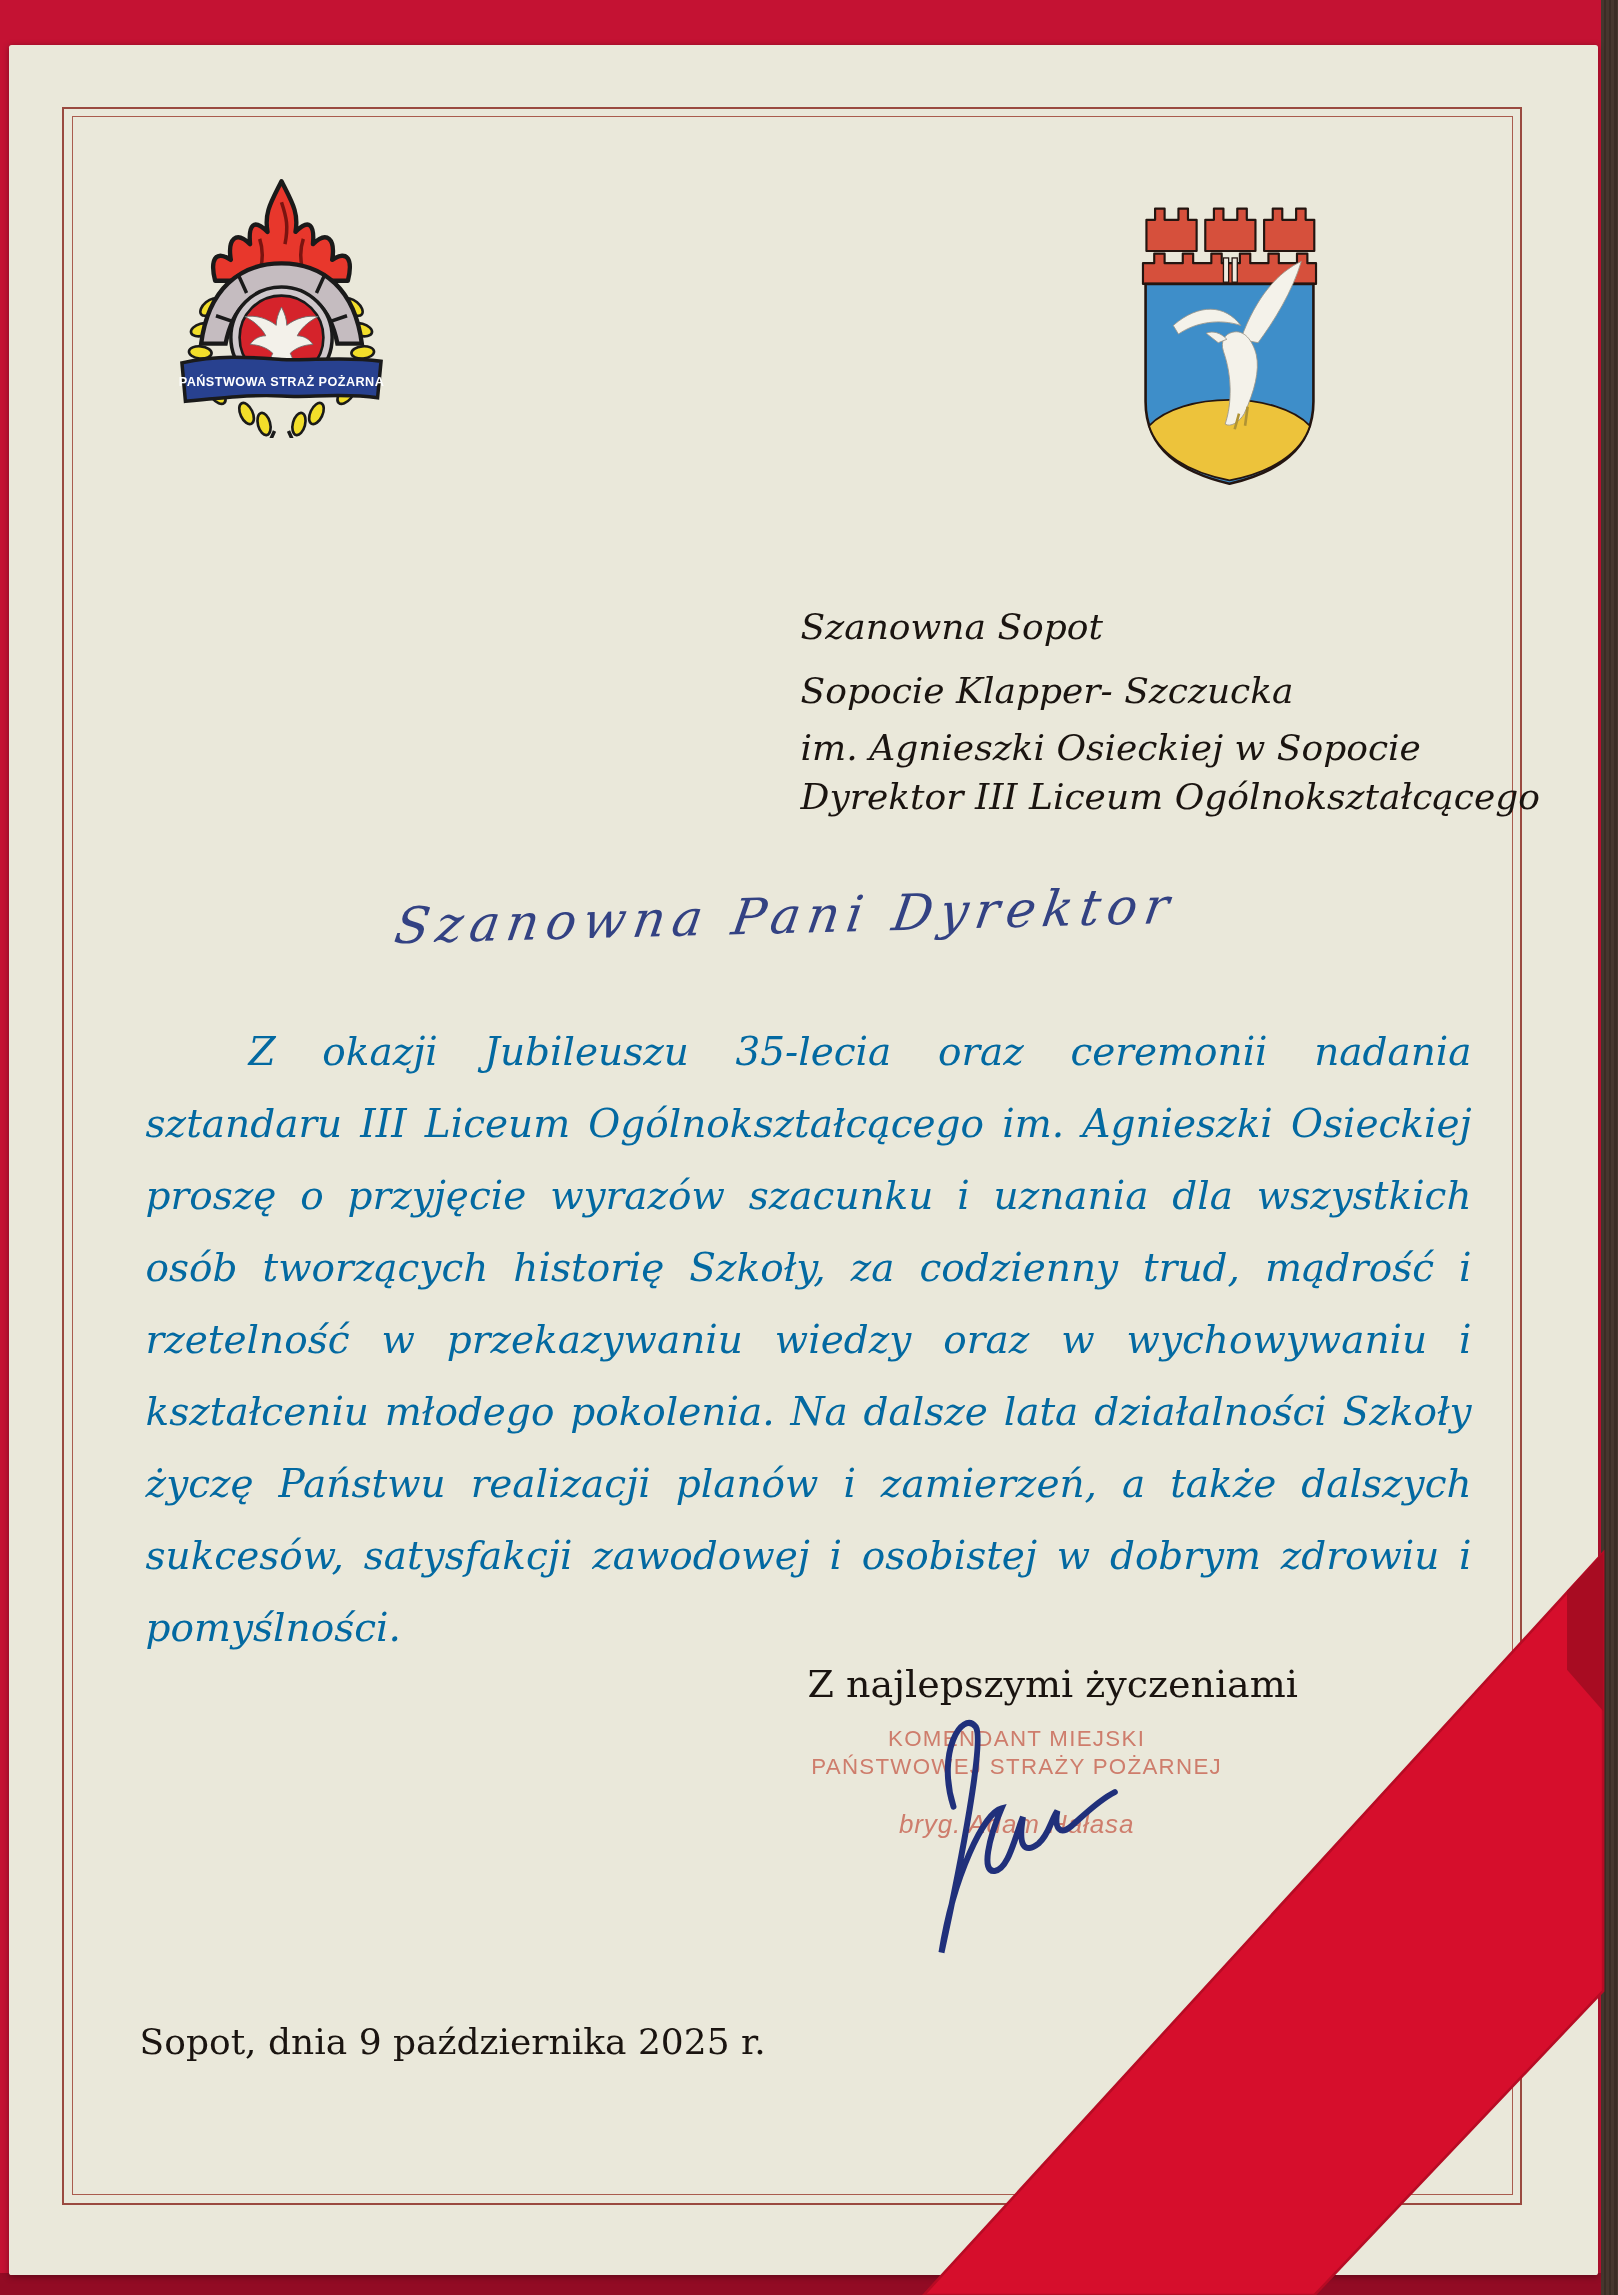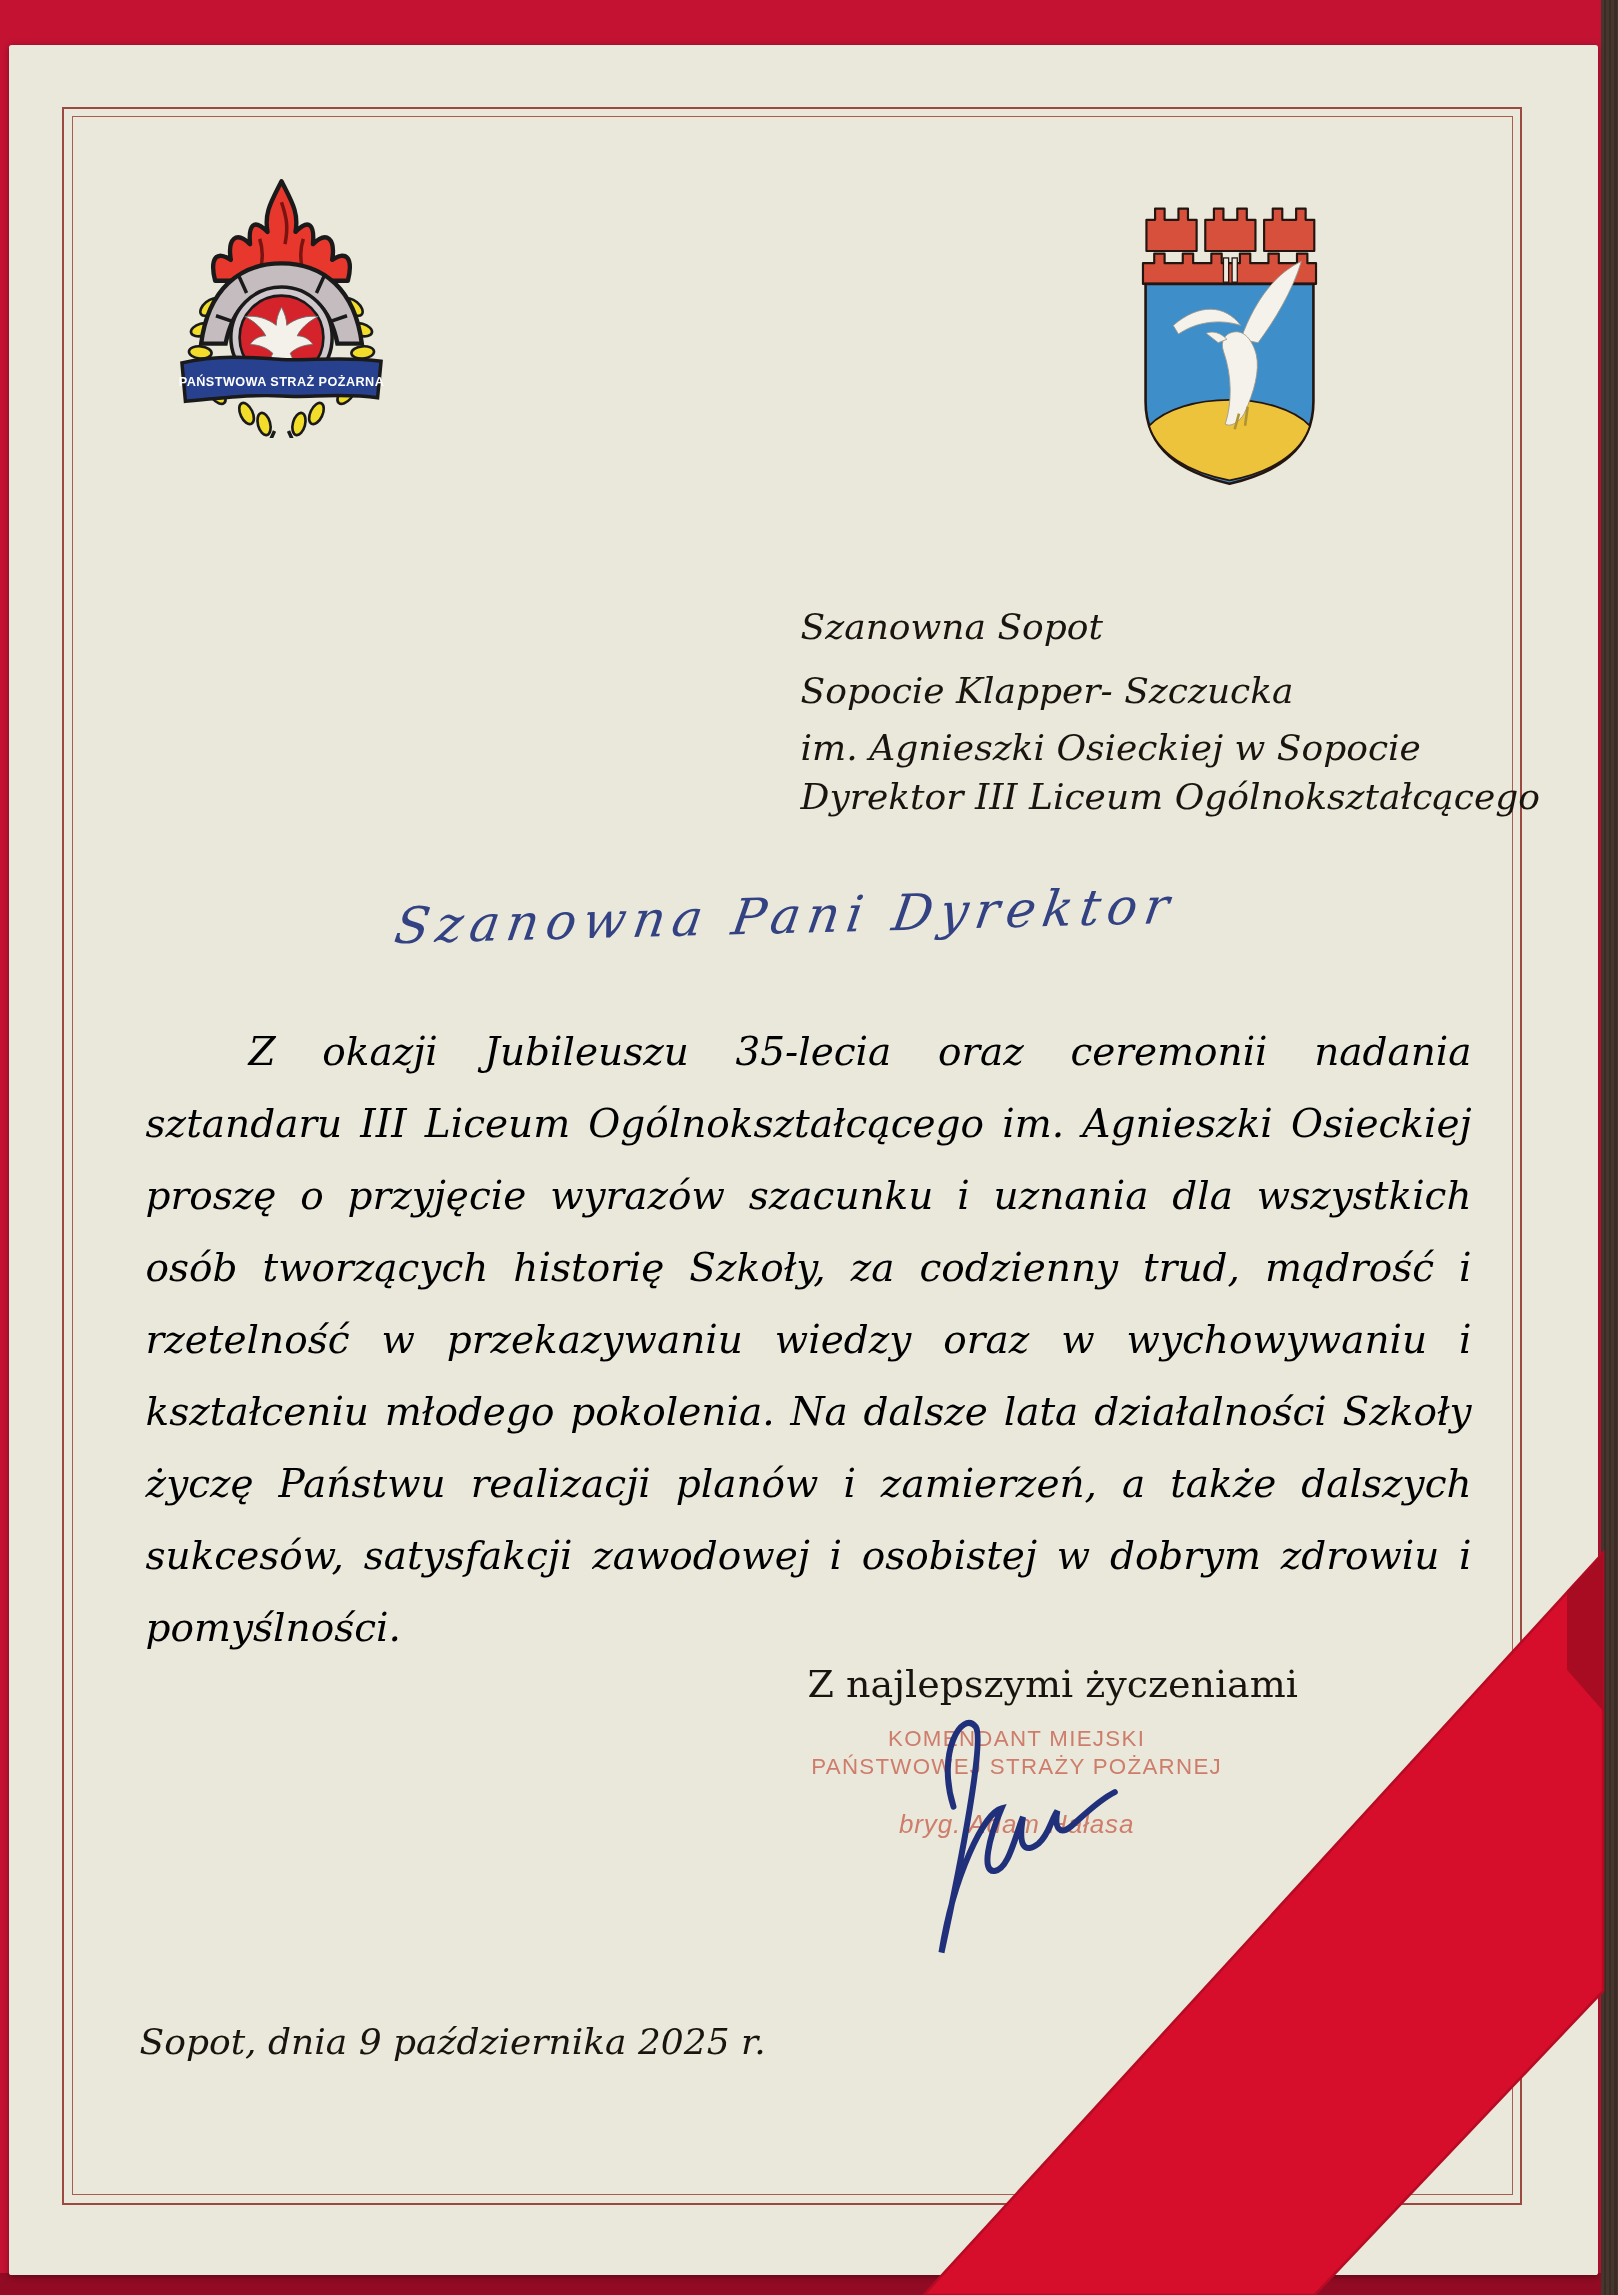--- a/index.html
+++ b/index.html
@@ -18,31 +18,31 @@
          border:2.1px solid #9a4a40;}
   .border-inner{position:absolute;left:63px;top:71px;right:85px;bottom:80px;
          border:1.3px solid #aa5c4e;}
   .crest{position:absolute;}
   .addressee{position:absolute;left:792px;top:550px;color:#1a1410;font-style:italic;}
   .addr-line{font-size:36px;line-height:64px;white-space:nowrap;}
   .addr-line.tight{line-height:49px;}
   .greeting{position:absolute;left:388px;top:842px;color:#24347c;font-style:italic;
          font-size:50px;letter-spacing:6.9px;white-space:nowrap;
          transform:skewX(-10deg) rotate(-1.5deg);opacity:.92;}
-  .body-par{position:absolute;left:137px;top:971px;width:1326px;color:#000000;
+  .body-par{position:absolute;left:137px;top:971px;width:1326px;color:#0369a1;
          font-style:italic;font-size:39px;line-height:72px;text-align:justify;
          text-indent:103px;}
   .closing{position:absolute;left:799px;top:1617px;color:#1a1410;
          font-size:38px;white-space:nowrap;}
   .stamp{position:absolute;left:733px;top:1680px;width:550px;text-align:center;
          color:rgba(201,106,88,.85);font-family:"Liberation Sans",sans-serif;
          font-size:22.3px;line-height:28px;letter-spacing:1.3px;}
   .stamp .signatory{margin-top:29px;font-size:26px;font-style:italic;letter-spacing:0.9px;}
   .signature-svg{position:absolute;left:893px;top:1654px;}
-  .dateline{position:absolute;left:131px;top:1976px;color:#1a1410;font-style:italic;
+  .dateline{position:absolute;left:131px;top:1976px;color:#1a1410;
          font-size:36px;white-space:nowrap;}
   .ribbon-svg{position:absolute;left:0;top:0;z-index:5;pointer-events:none;}
 </style>
 </head>
 <body>
 
 <div id="stage">
 
   <div class="folder"></div>
   <div class="table-edge"></div>

